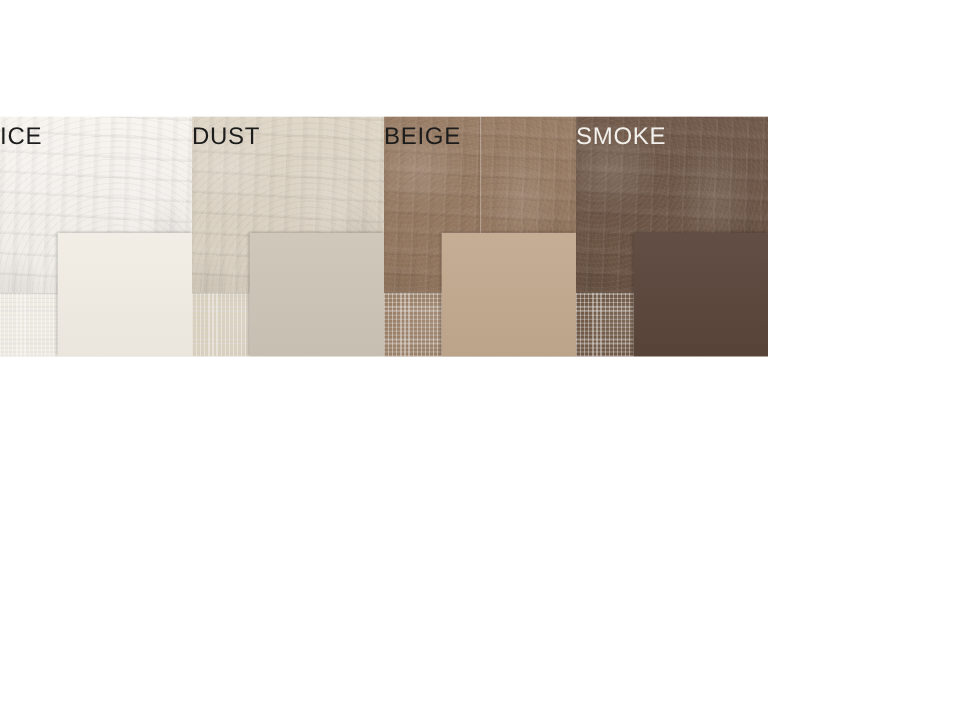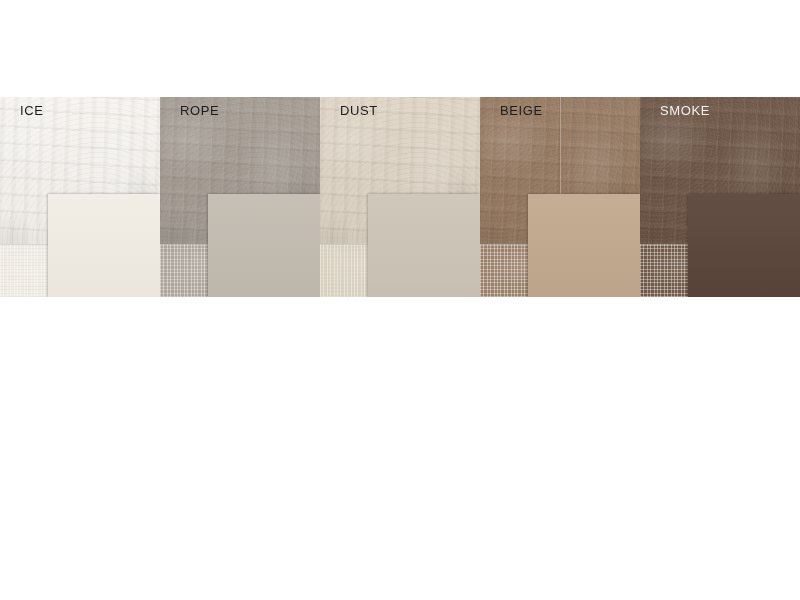--- a/index.html
+++ b/index.html
@@ -106,23 +106,23 @@
   }
   .slab::after {
     content: "";
     position: absolute;
     inset: 0;
     background: linear-gradient(180deg, rgba(255,255,255,0.05), rgba(0,0,0,0.03));
   }
 
   .swatch-label {
     position: absolute;
-    left: 20px;
+    left: 0;
     top: 6px;
-    font-size: 13px;
+    font-size: 20px;
     letter-spacing: 0.6px;
     font-weight: 400;
     z-index: 6;
     white-space: nowrap;
     color: var(--label);
   }
 </style>
 </head>
 <body>
 
@@ -131,28 +131,20 @@
 
     <div class="swatch" id="sw0" style="--base: #f7f4ef; --mosaic: #f0ece3; --slab: #f2ede4; --label: #1c1c1c;">
       <div class="tex"></div>
       <div class="grain"></div>
 
       <div class="mosaic"></div>
       <div class="slab"></div>
       <div class="swatch-label">ICE</div>
     </div>
 
-    <div class="swatch" id="sw1" style="--base: #a39a91; --mosaic: #ada49a; --slab: #c3bcb1; --label: #1c1c1c;">
-      <div class="tex"></div>
-      <div class="grain"></div>
-
-      <div class="mosaic"></div>
-      <div class="slab"></div>
-      <div class="swatch-label">ROPE</div>
-    </div>
 
 
 
 
 
     <div class="swatch" id="sw6" style="--base: #ded4c4; --mosaic: #d9cfbd; --slab: #cdc5b7; --label: #1c1c1c;">
       <div class="tex"></div>
       <div class="grain"></div>
 
       <div class="mosaic"></div>

